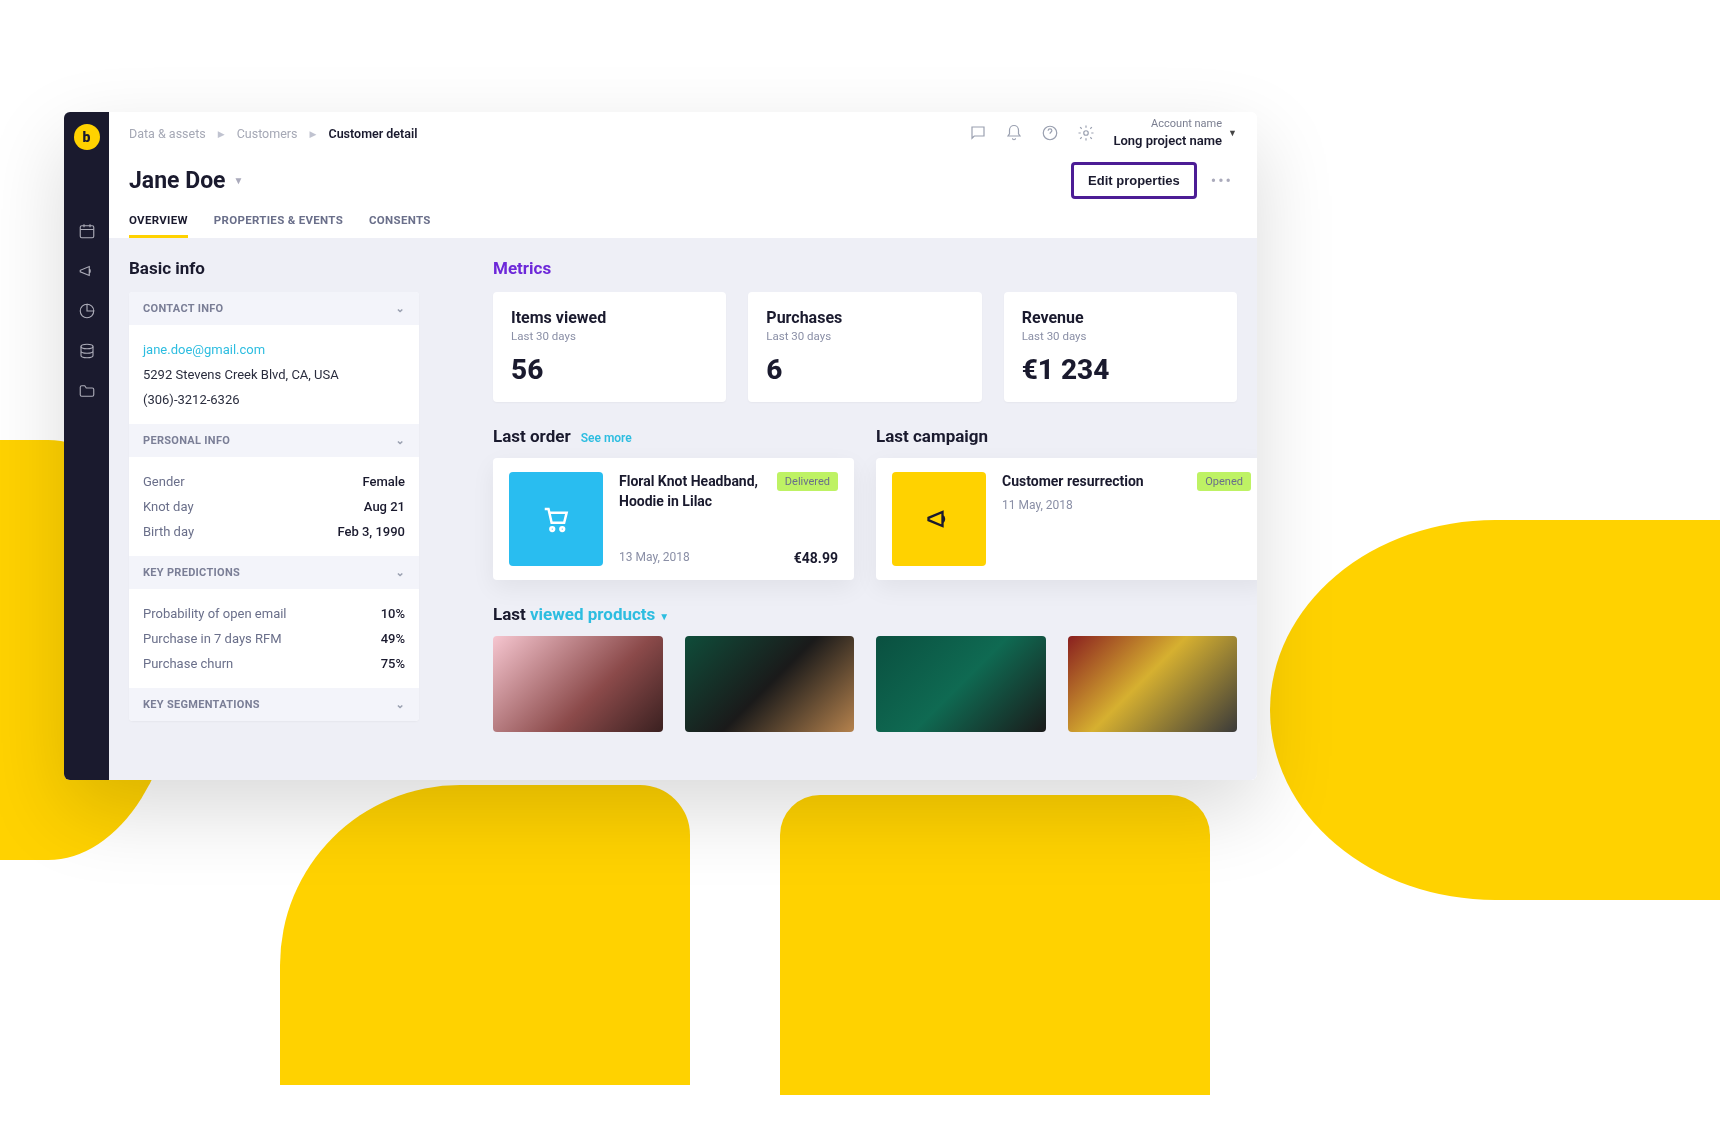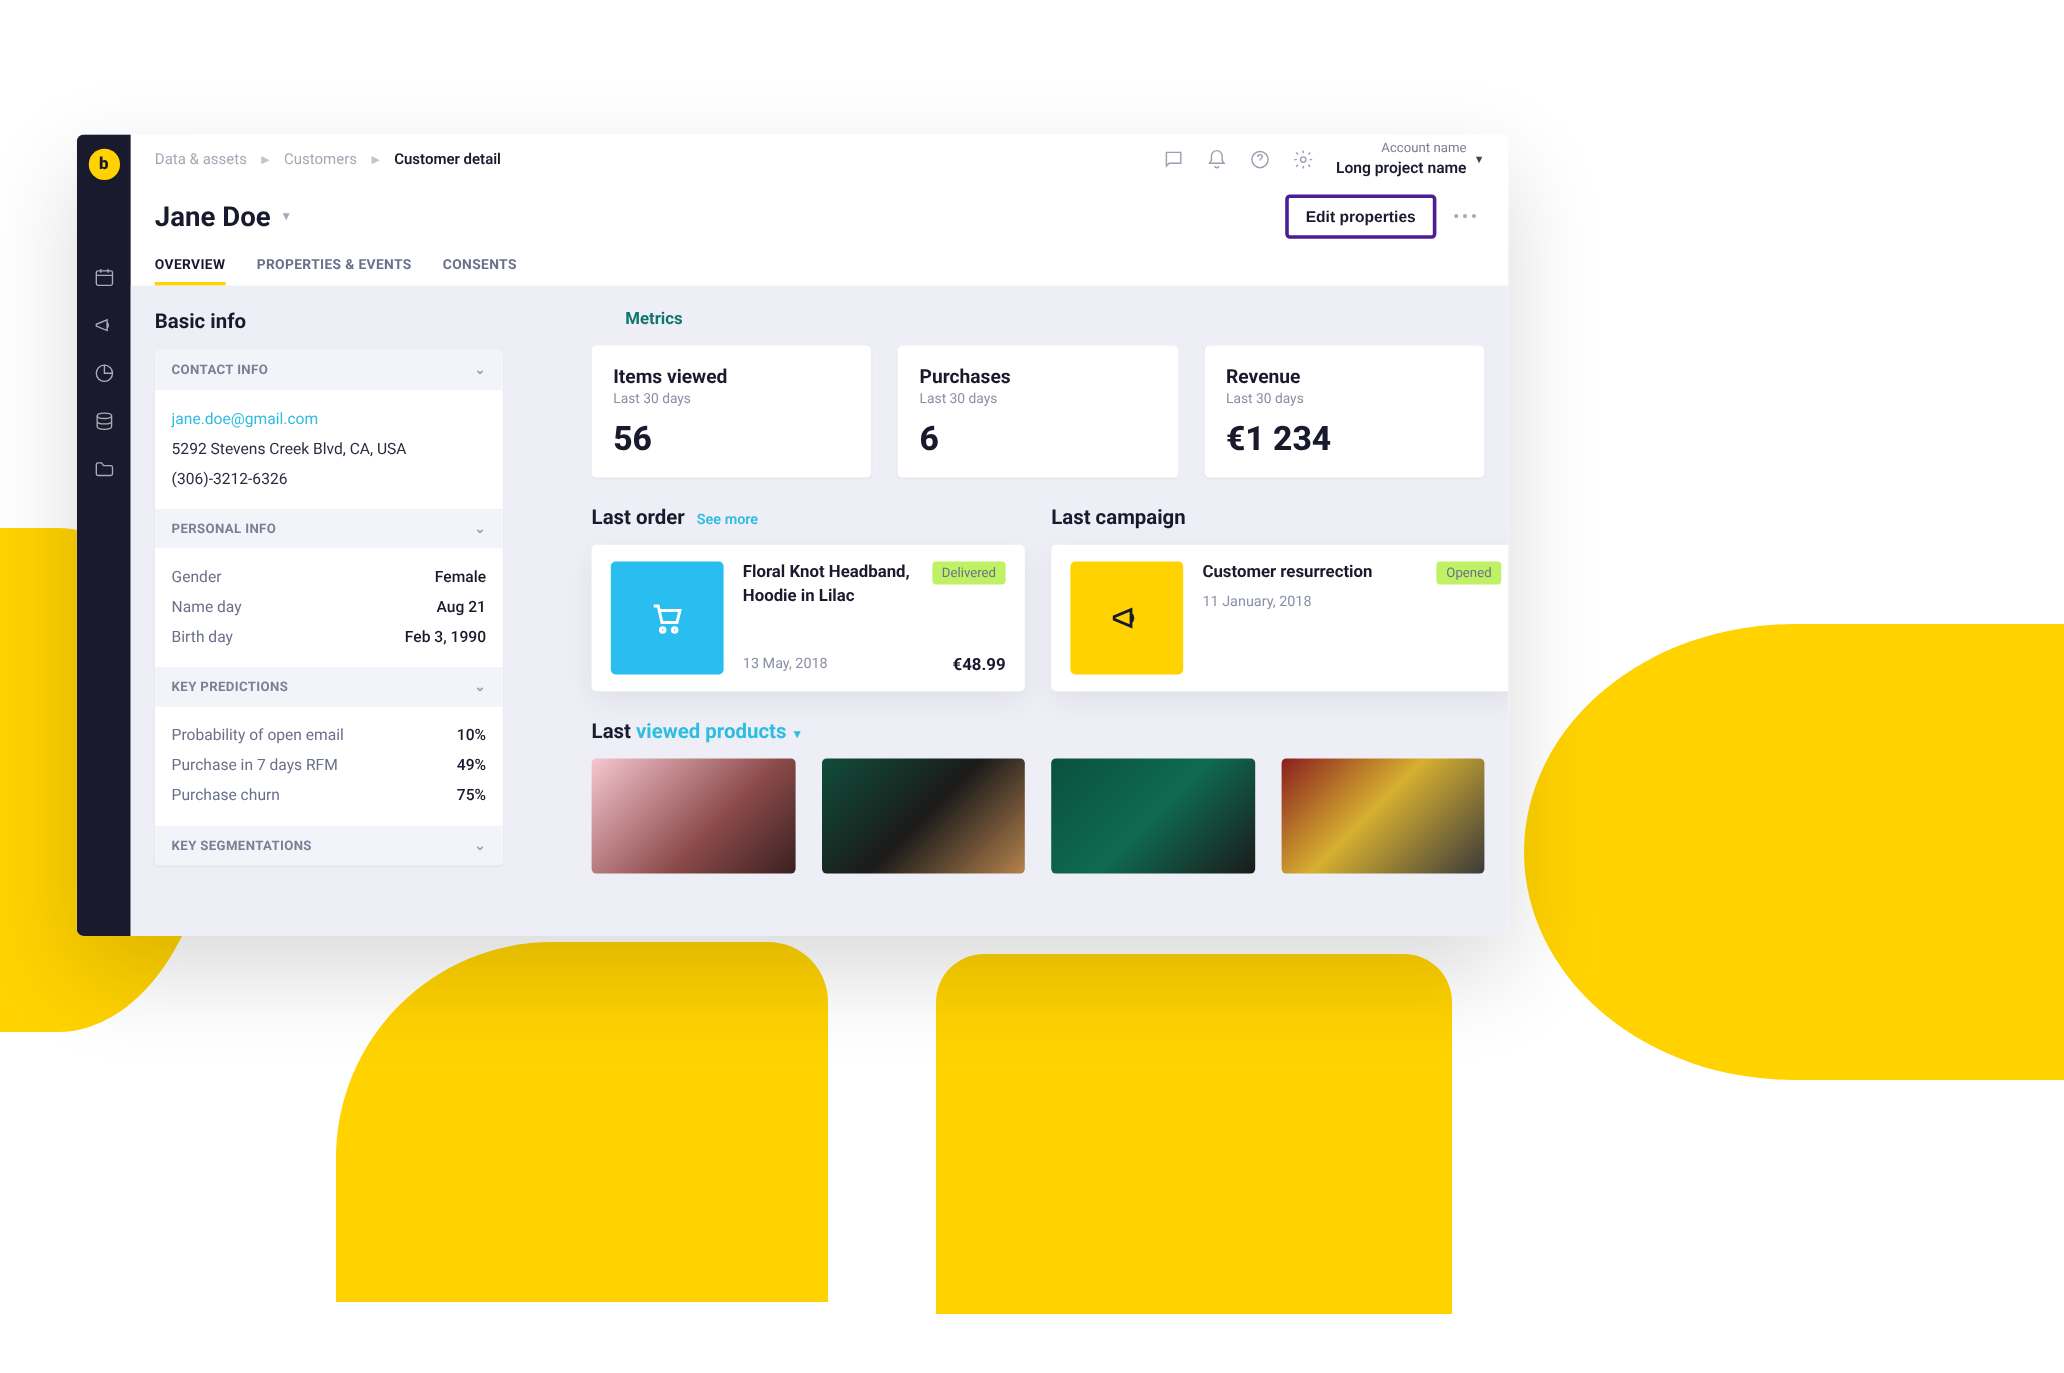--- a/index.html
+++ b/index.html
@@ -58,21 +58,21 @@
   .panel-head .chev { margin-left:auto; font-size:11px; color:#9aa0b0; }
   .panel-body { padding: 12px 14px; font-size:13px; color:#2a2d3e; }
   .panel-body .line { padding: 5px 0; }
   .email-link { color:#2dbde0; }
   .kv-row { display:flex; justify-content:space-between; padding:5px 0; font-size:13px; }
   .kv-row .k { color:#6a6f8a; }
   .kv-row .v { color:#1a1a2e; font-weight:500; }
 
   
   .right-col { flex:1; padding: 20px 20px 0 26px; min-width:0; }
-  .metrics-title { font-size:14px; font-weight:700; color:#0f766e; margin-bottom:14px;margin-left:28px; }
+  .metrics-title { font-size:17px; font-weight:700; color:#6d28d9; margin-bottom:14px; }
   .metrics-row { display:flex; gap:22px; }
   .metric-card { flex:1; background:#fff; border-radius:4px; padding:16px 18px; box-shadow:0 1px 2px rgba(0,0,0,0.04); }
   .metric-card .m-title { font-size:16px; font-weight:700; color:#1a1a2e; }
   .metric-card .m-sub { font-size:11.5px; color:#8a8fa6; margin-top:2px; }
   .metric-card .m-val { font-size:28px; font-weight:800; color:#1a1a2e; margin-top:10px; }
 
   .two-col { display:flex; gap:22px; margin-top:24px; }
   .half { flex:1; min-width:0; }
   .half-title { font-size:17px; font-weight:700; color:#1a1a2e; display:flex; align-items:baseline; gap:10px; }
   .see-more { font-size:12px; font-weight:600; color:#2dbde0; cursor:pointer; }
@@ -217,21 +217,21 @@
           <div class="panel-head">
             <span>PERSONAL INFO</span>
             <span class="chev">⌄</span>
           </div>
           <div class="panel-body">
             <div class="kv-row">
                 <span class="k">Gender</span>
                 <span class="v">Female</span>
               </div>
             <div class="kv-row">
-                <span class="k">Name day</span>
+                <span class="k">Knot day</span>
                 <span class="v">Aug 21</span>
               </div>
             <div class="kv-row">
                 <span class="k">Birth day</span>
                 <span class="v">Feb 3, 1990</span>
               </div>
           </div>
 
           <div class="panel-head">
             <span>KEY PREDICTIONS</span>
@@ -314,21 +314,21 @@
               <div class="sq-icon sq-yellow">
                 <svg viewBox="0 0 24 24" width="28" height="28">
                     <path d="M3 11v2l12 5V6L3 11zM15 9a4 4 0 010 6"></path>
                   </svg>
               </div>
               <div class="card-body">
                 <div class="card-top">
                   <div class="card-title-text">Customer resurrection</div>
                   <div class="badge">Opened</div>
                 </div>
-                <div class="campaign-date">11 January, 2018</div>
+                <div class="campaign-date">11 May, 2018</div>
               </div>
             </div>
           </div>
         </div>
 
         <div class="last-viewed">
           <div class="lv-title">
             <span>Last </span><span class="cyan">viewed products</span><span class="lv-caret">▼</span>
           </div>
           <div class="product-row">

